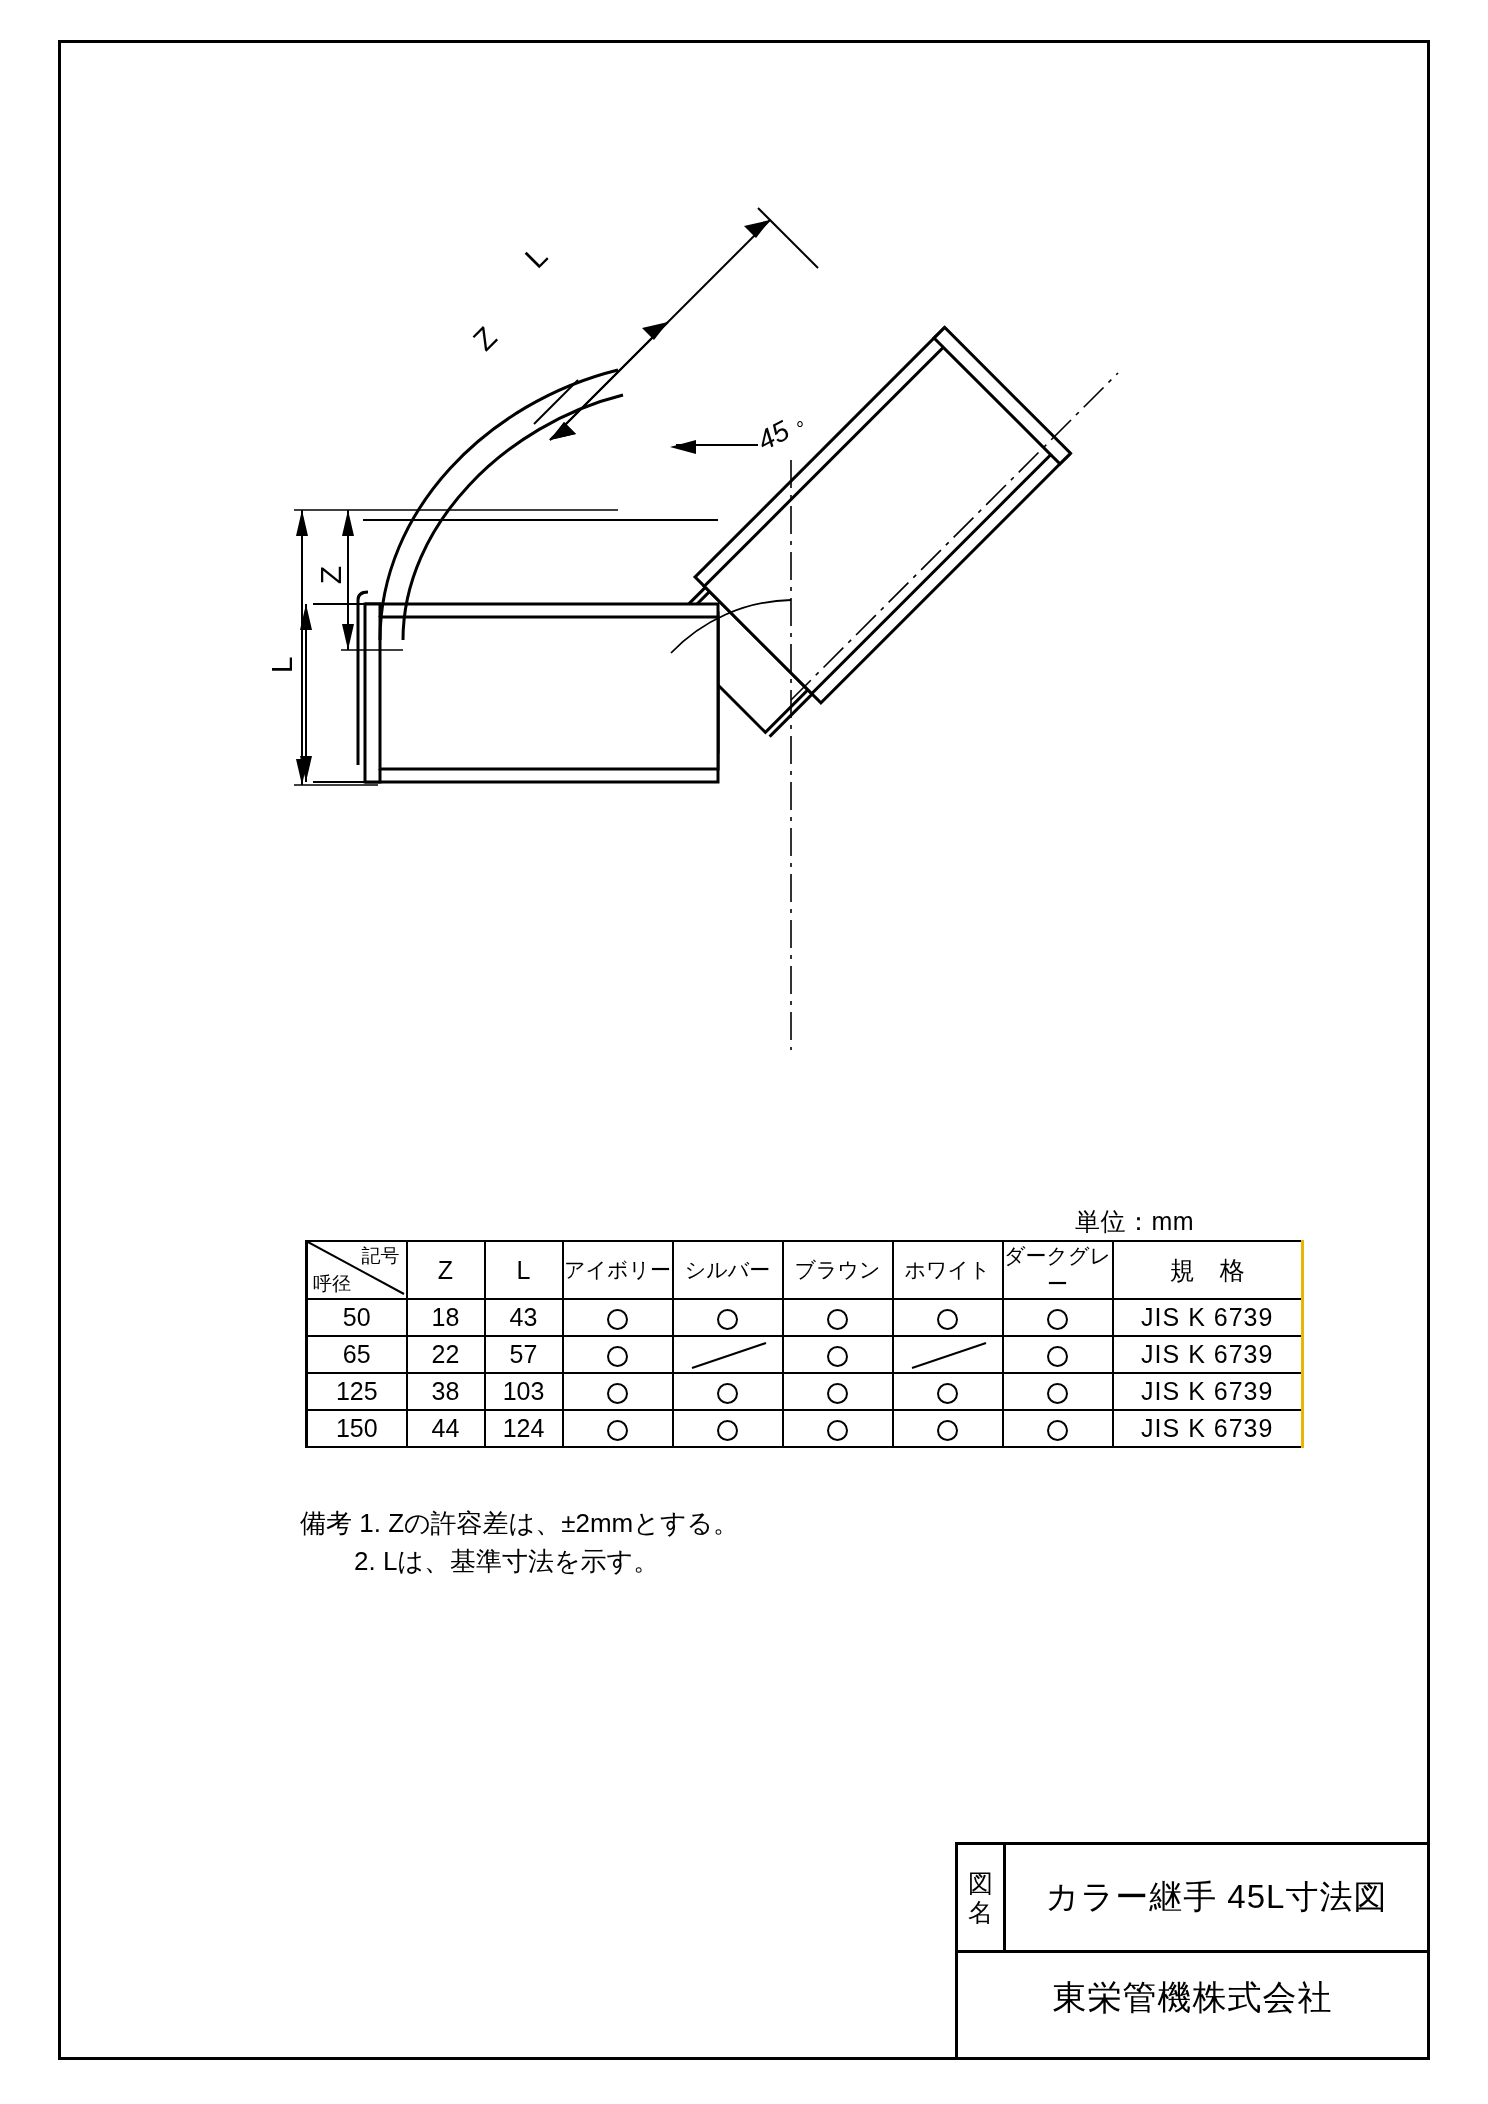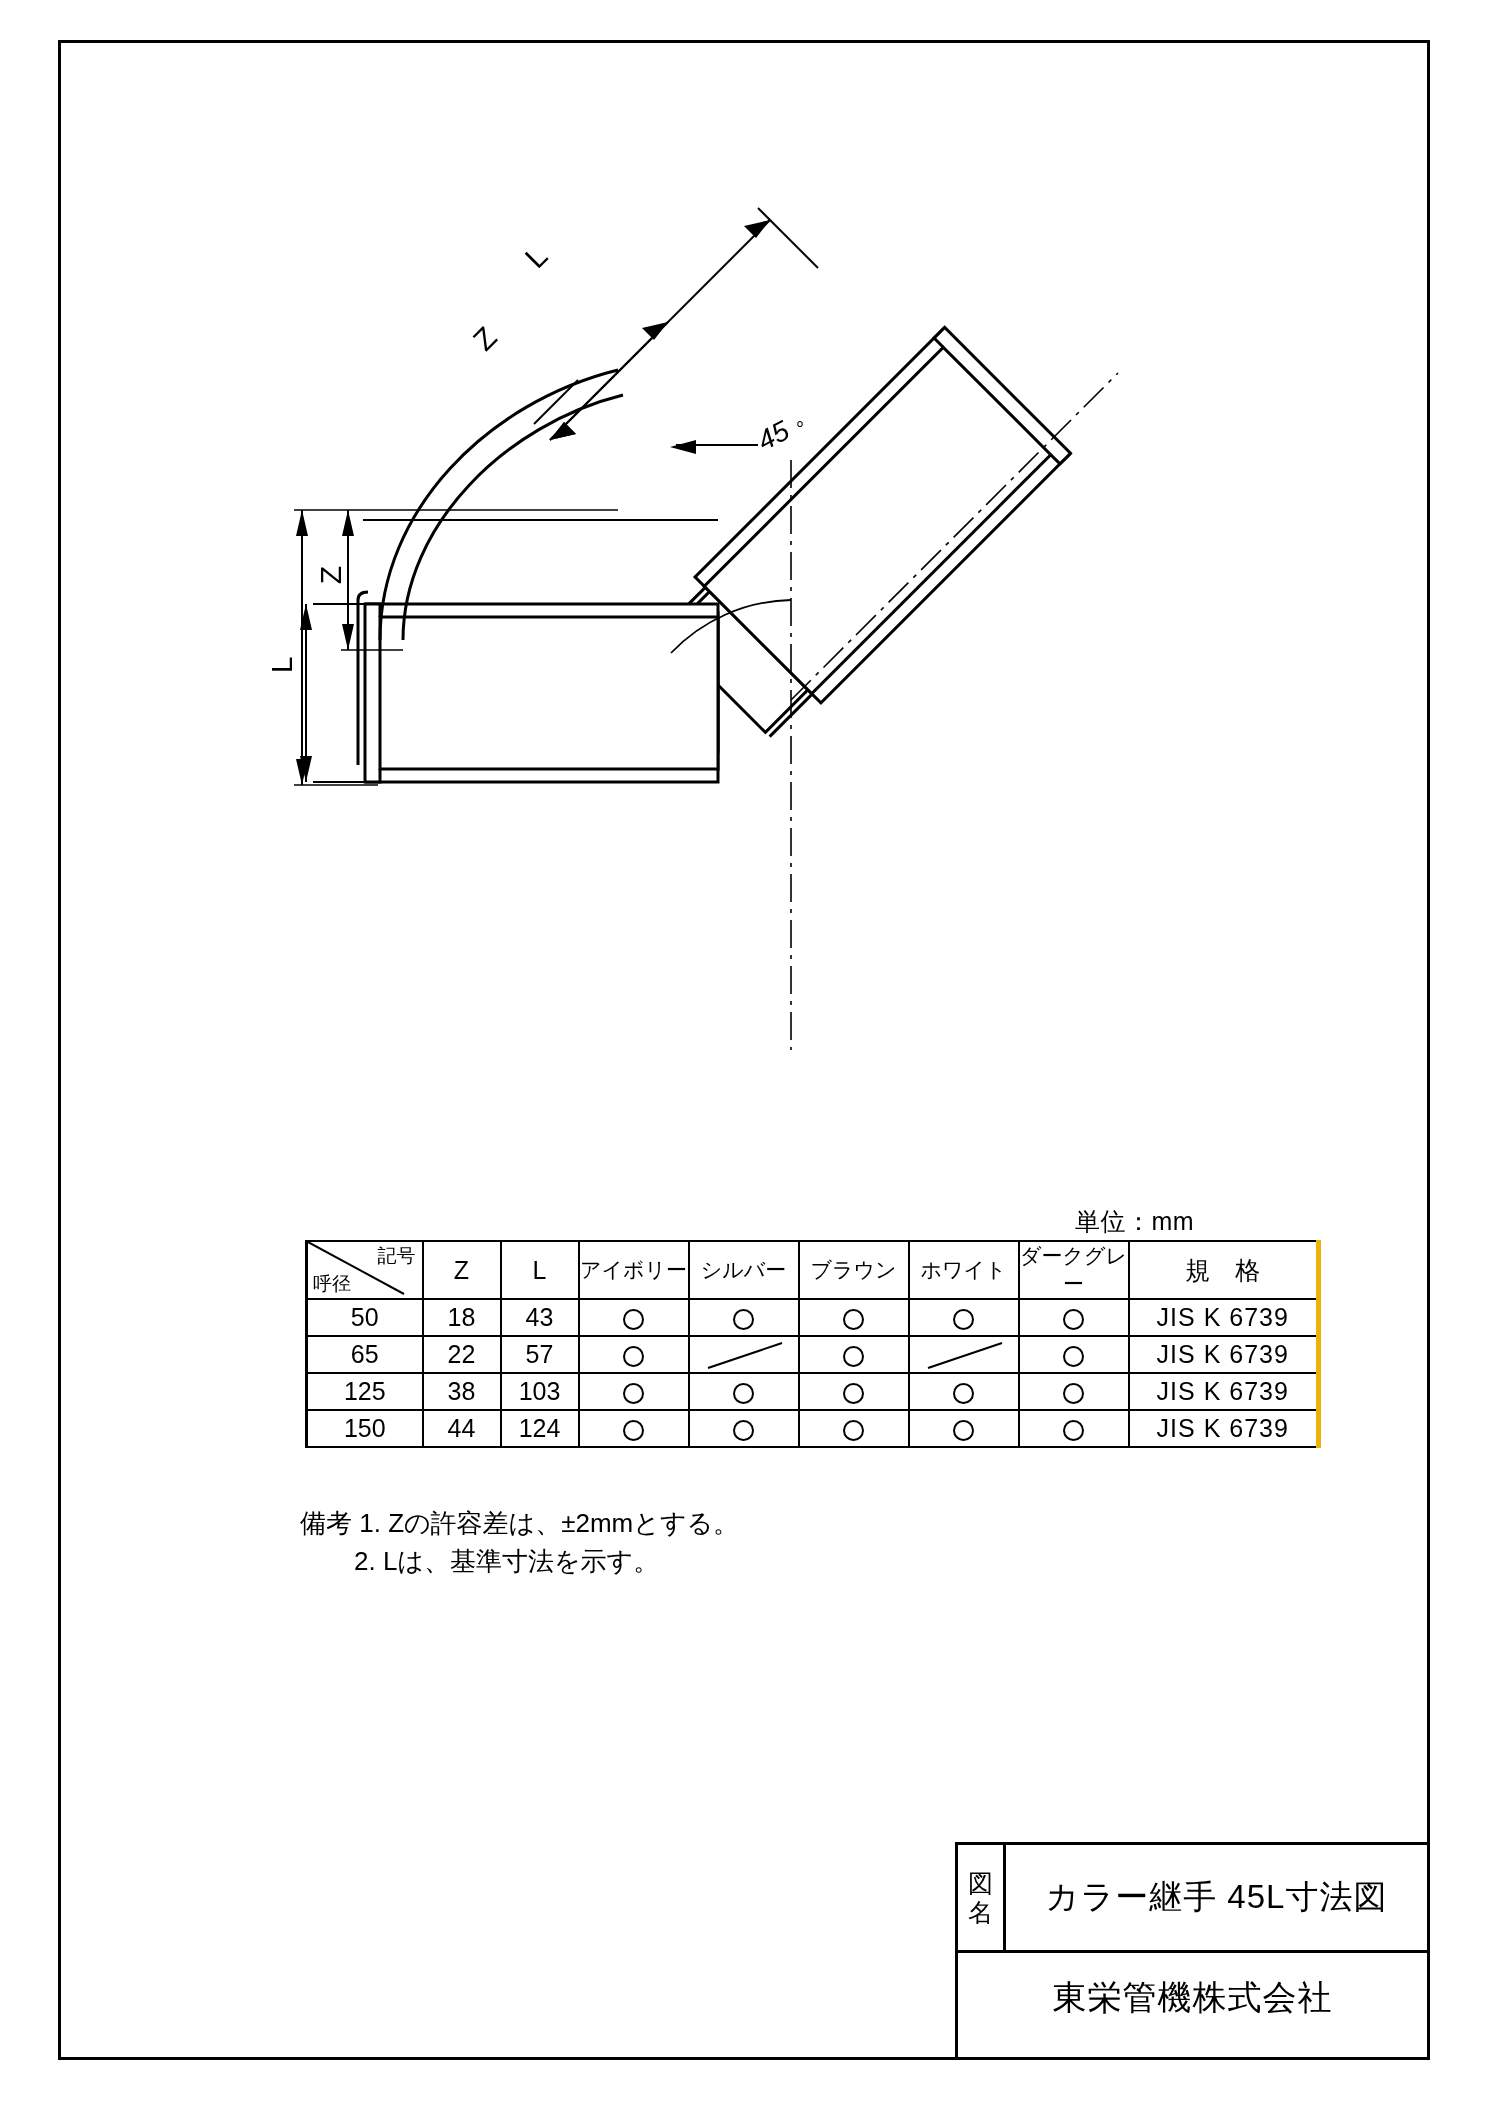--- a/index.html
+++ b/index.html
@@ -56,22 +56,22 @@
   }
   .spec-table td, .spec-table th {
     border: 2px solid #000;
     text-align: center;
     font-weight: normal;
     padding: 0;
     height: 37px;
     box-sizing: border-box;
   }
   .spec-table .outer-left { border-left: 3px solid #000; }
-  .spec-table .outer-right { border-right: 5px solid #eab308; }
-  .col-kokei { width: 116px; }
+  .spec-table .outer-right { border-right: 3px solid #eab308; }
+  .col-kokei { width: 100px; }
   .col-z { width: 78px; }
   .col-l { width: 78px; }
   .col-color { width: 110px; }
   .col-std { width: 190px; }
 
   .hdr-diag {
     position: relative;
     height: 52px !important;
   }
   .hdr-diag .slash {

